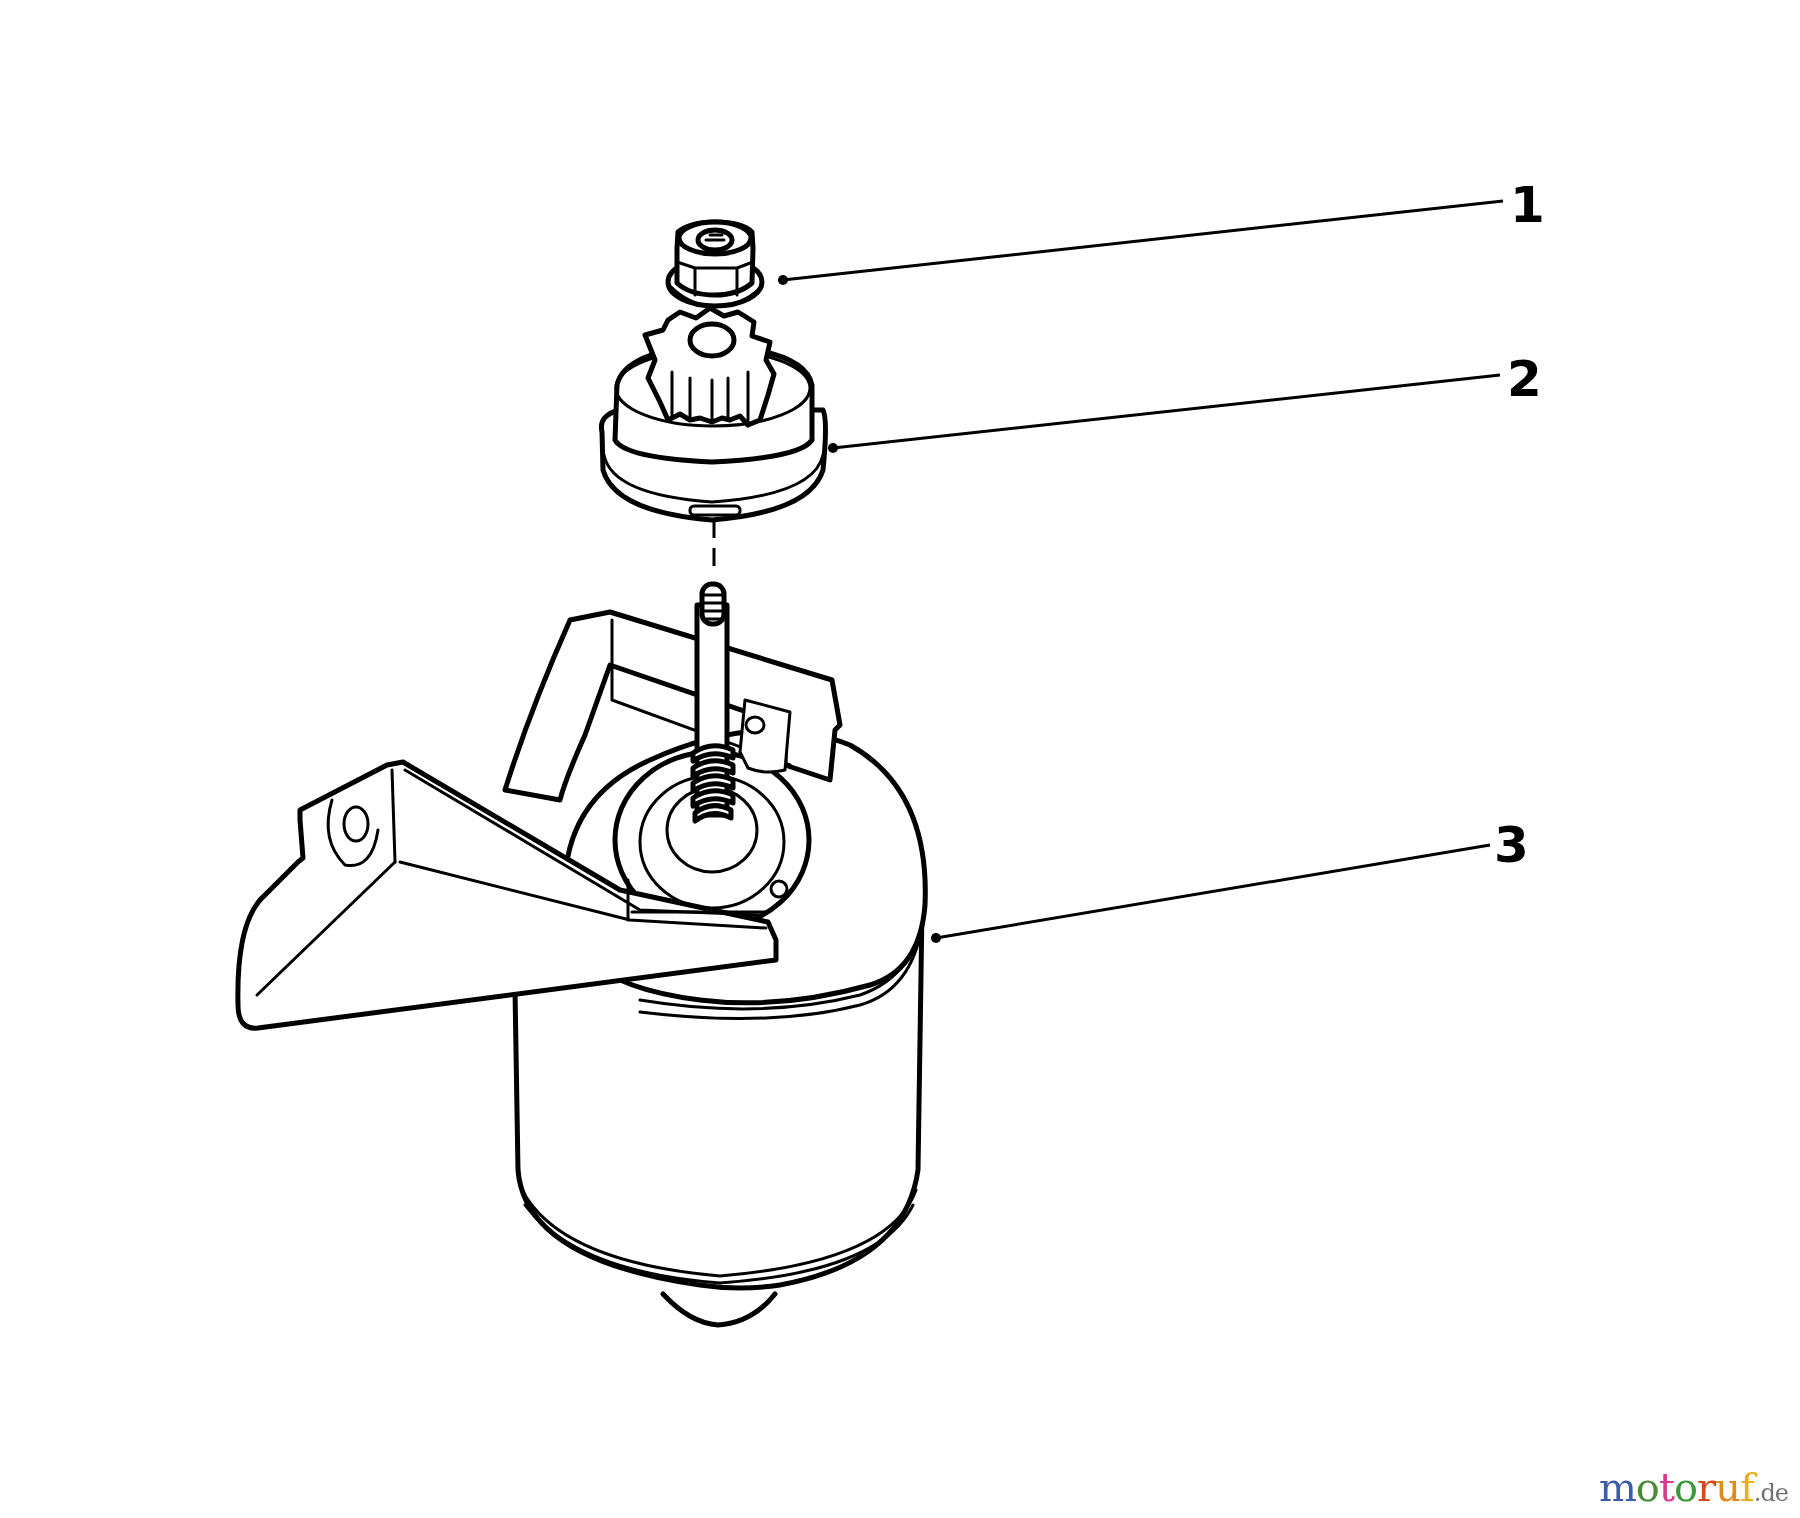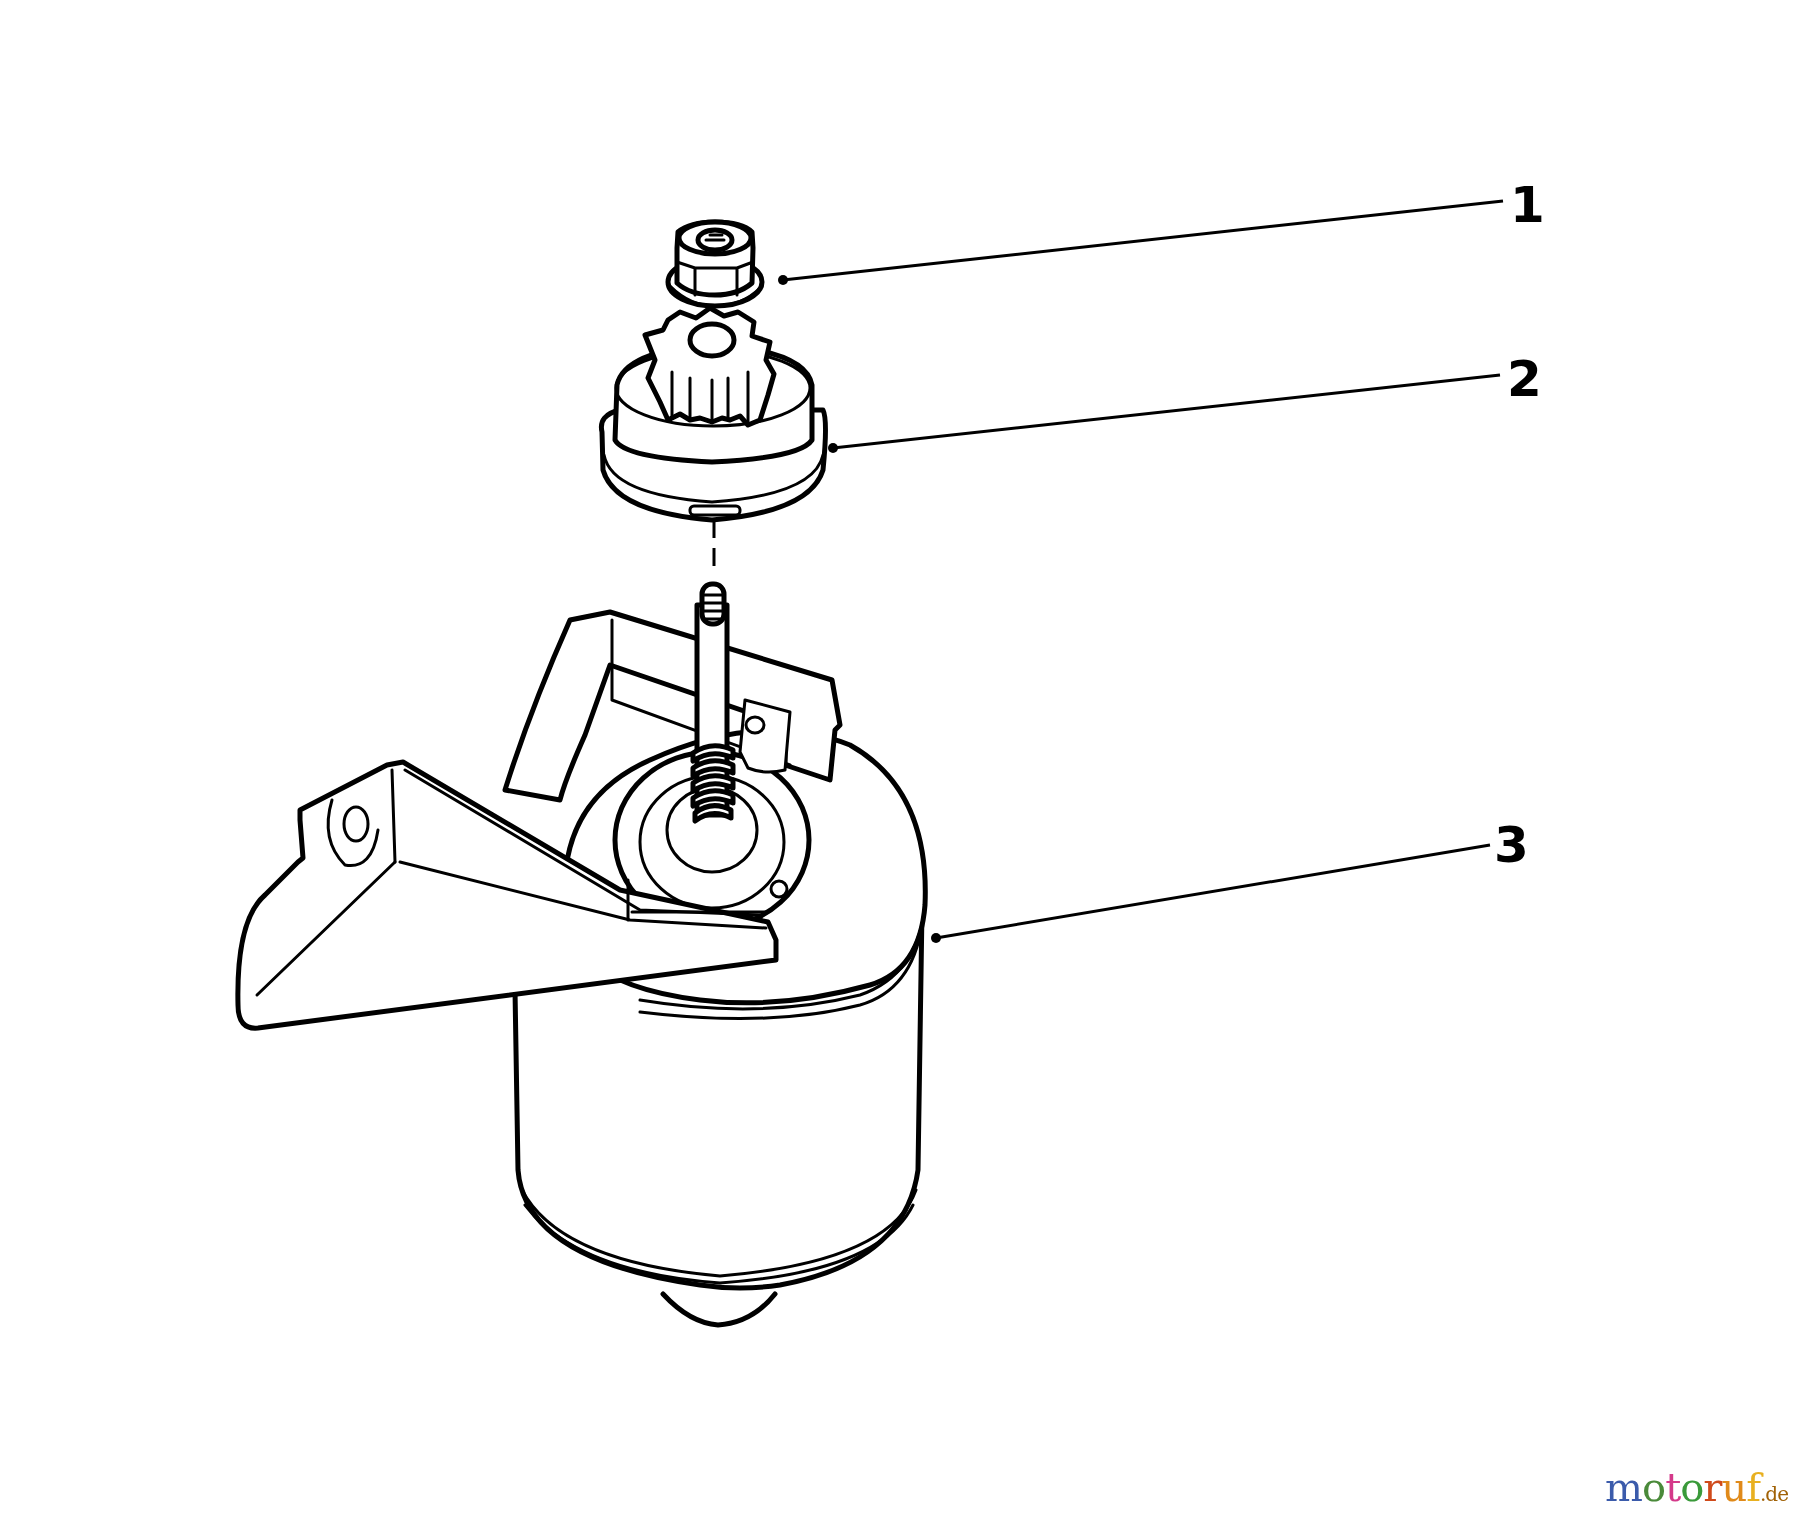--- a/index.html
+++ b/index.html
@@ -5,21 +5,21 @@
   html, body { margin: 0; padding: 0; background: #ffffff; }
   body { width: 1800px; height: 1518px; position: relative; overflow: hidden; font-family: "DejaVu Sans", sans-serif; }
   #diagram { position: absolute; left: 0; top: 0; width: 1800px; height: 1518px; }
   .ln { fill: none; stroke: #000; stroke-width: 5; stroke-linejoin: round; stroke-linecap: round; }
   .ln-thin { fill: none; stroke: #000; stroke-width: 3; stroke-linejoin: round; stroke-linecap: round; }
   .fill-w { fill: #fff; }
   .leader { fill: none; stroke: #000; stroke-width: 3; }
   .dot { fill: #000; }
   .callout { font-family: "DejaVu Sans", sans-serif; font-weight: bold; font-size: 50px; fill: #000; }
   .watermark { position: absolute; right: 12px; bottom: 8px; font-family: "DejaVu Serif", serif; font-size: 40px; letter-spacing: -1px; }
-  .watermark .de { font-size: 20px; color: #a16207; font-family: "DejaVu Serif", serif; text-align: right; }
+  .watermark .de { font-size: 24px; color: #737373; font-family: "DejaVu Serif", serif; text-align: right; }
 </style>
 </head>
 <body>
 
 <svg id="diagram" viewBox="0 0 1800 1518" xmlns="http://www.w3.org/2000/svg">
 
   <g>
 
     <path class="ln fill-w" d="M 515 990 L 518 1170 Q 525 1260 700 1285 Q 720 1288 740 1288 Q 760 1288 780 1285 Q 905 1262 918 1170 L 922 910"></path>
 

